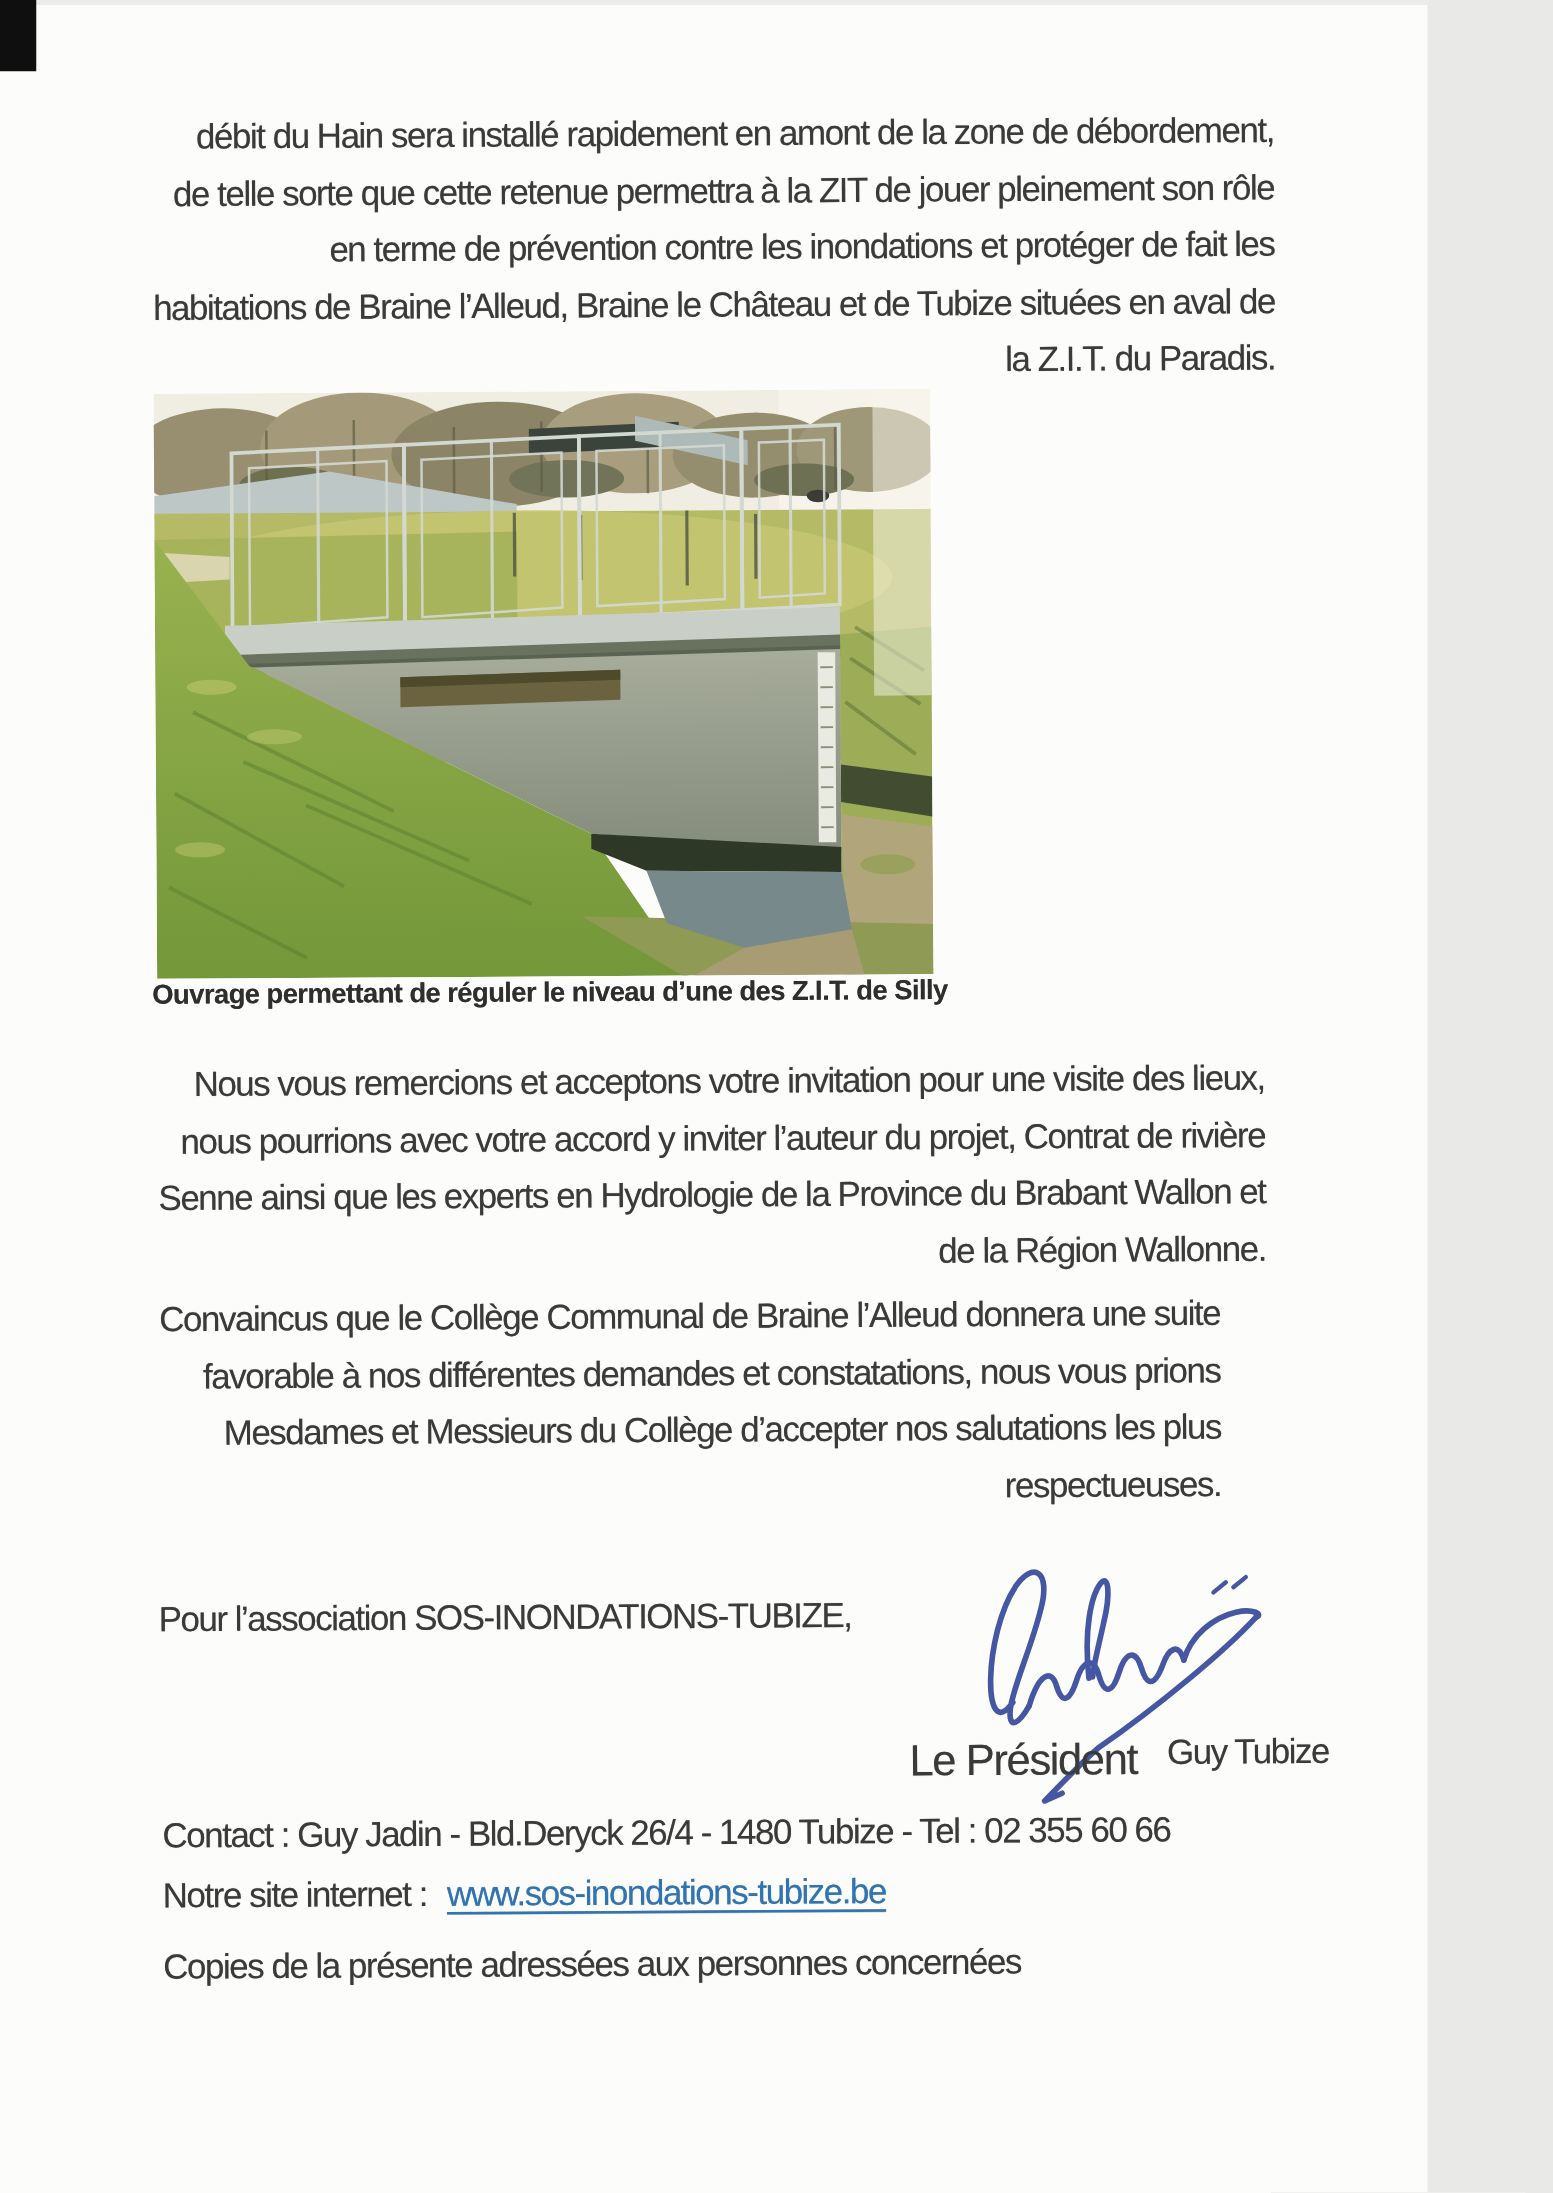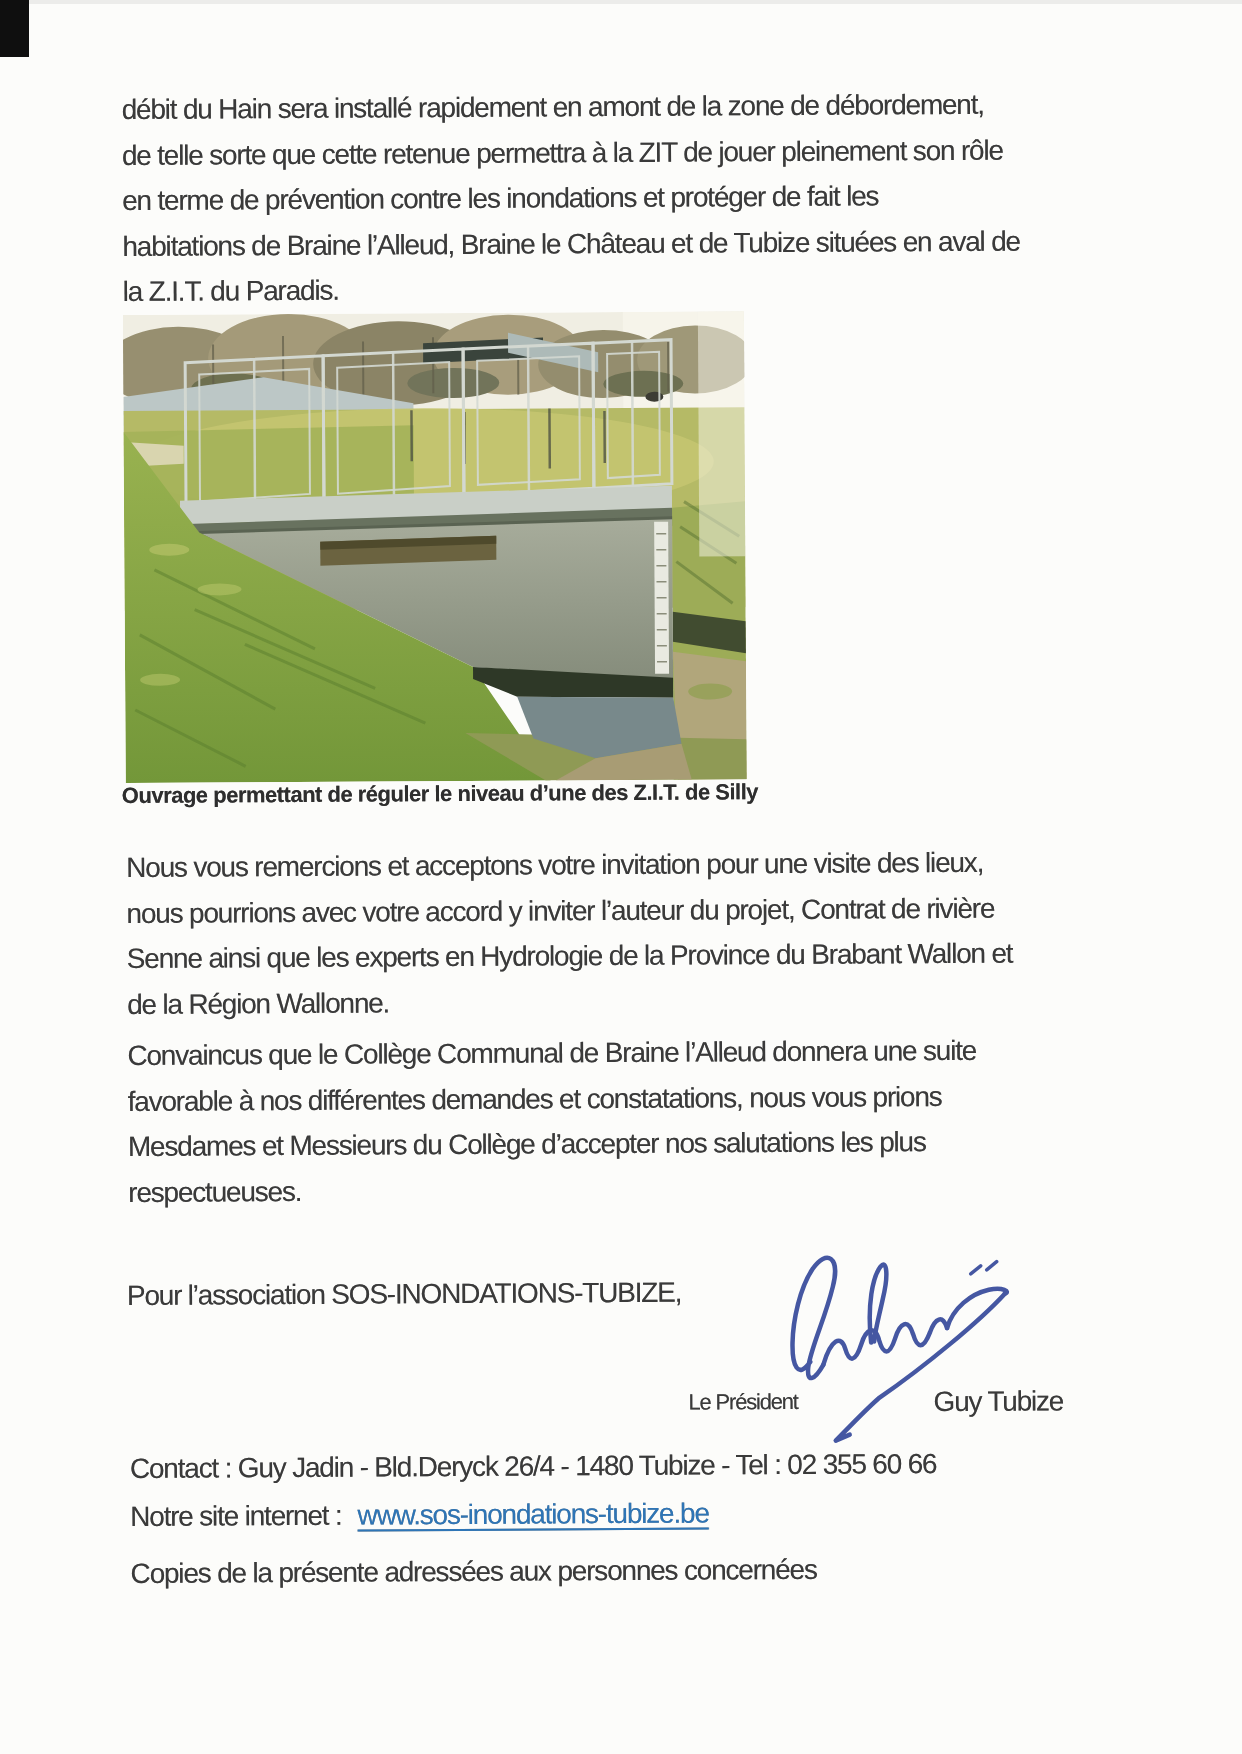--- a/index.html
+++ b/index.html
@@ -1,19 +1,19 @@
 <!DOCTYPE html>
 <html><head>
 <meta charset="utf-8">
 <style>
   html,body{margin:0;padding:0;background:#e9e9e7;}
   .page{
-    position:relative;width:1242px;height:1754px;overflow:hidden;
+    position:relative;width:1142px;height:1754px;overflow:hidden;
     background:#fcfcfa;
-    font-family:"Liberation Sans",sans-serif;color:#3a3a3a;
+    font-family:"Liberation Sans",sans-serif;color:#3a3a3a;text-align:right;
   }
   .tilt{position:absolute;inset:0;transform:rotate(-0.35deg);transform-origin:620px 500px;}
   .corner-mark{position:absolute;left:0;top:0;width:29px;height:57px;}
   .top-edge{position:absolute;left:0;top:0;width:1242px;height:4px;background:#ececea;}
   .para{
     position:absolute;left:124px;
     font-size:28px;letter-spacing:-1.2px;line-height:45.5px;
     white-space:nowrap;color:#3a3a3a;
     text-shadow:0 0 .6px rgba(58,58,58,.55);
   }
@@ -21,21 +21,21 @@
   .photo-wrap{position:absolute;left:124px;top:312px;width:621px;height:468px;}
   .photo-wrap svg{display:block;}
   .caption{
     position:absolute;left:120px;top:780px;
     font-size:22px;font-weight:bold;letter-spacing:-0.5px;color:#2e2e2e;
     white-space:nowrap;text-shadow:0 0 .5px rgba(40,40,40,.6);
   }
   .assoc{position:absolute;left:122px;top:1277px;font-size:28px;letter-spacing:-1.2px;white-space:nowrap;
     text-shadow:0 0 .6px rgba(58,58,58,.55);}
   .sig{position:absolute;left:770px;top:1248px;width:260px;height:200px;}
-  .president{position:absolute;left:683px;top:1390px;font-size:22px;letter-spacing:-1.2px;white-space:nowrap;
+  .president{position:absolute;left:722px;top:1390px;font-size:35px;letter-spacing:-1.2px;white-space:nowrap;
     text-shadow:0 0 .6px rgba(58,58,58,.55);}
   .gname{position:absolute;left:928px;top:1388px;font-size:28px;letter-spacing:-1.2px;white-space:nowrap;
     text-shadow:0 0 .6px rgba(58,58,58,.55);}
   .footer-line{position:absolute;left:124px;font-size:28px;letter-spacing:-1.2px;white-space:nowrap;
     text-shadow:0 0 .6px rgba(58,58,58,.55);}
   .contact{top:1450px;}
   .site{top:1498px;}
   .copies{top:1555px;}
   .weblink{
     margin-left:16px;text-decoration:underline;text-decoration-thickness:2px;text-underline-offset:5px;

